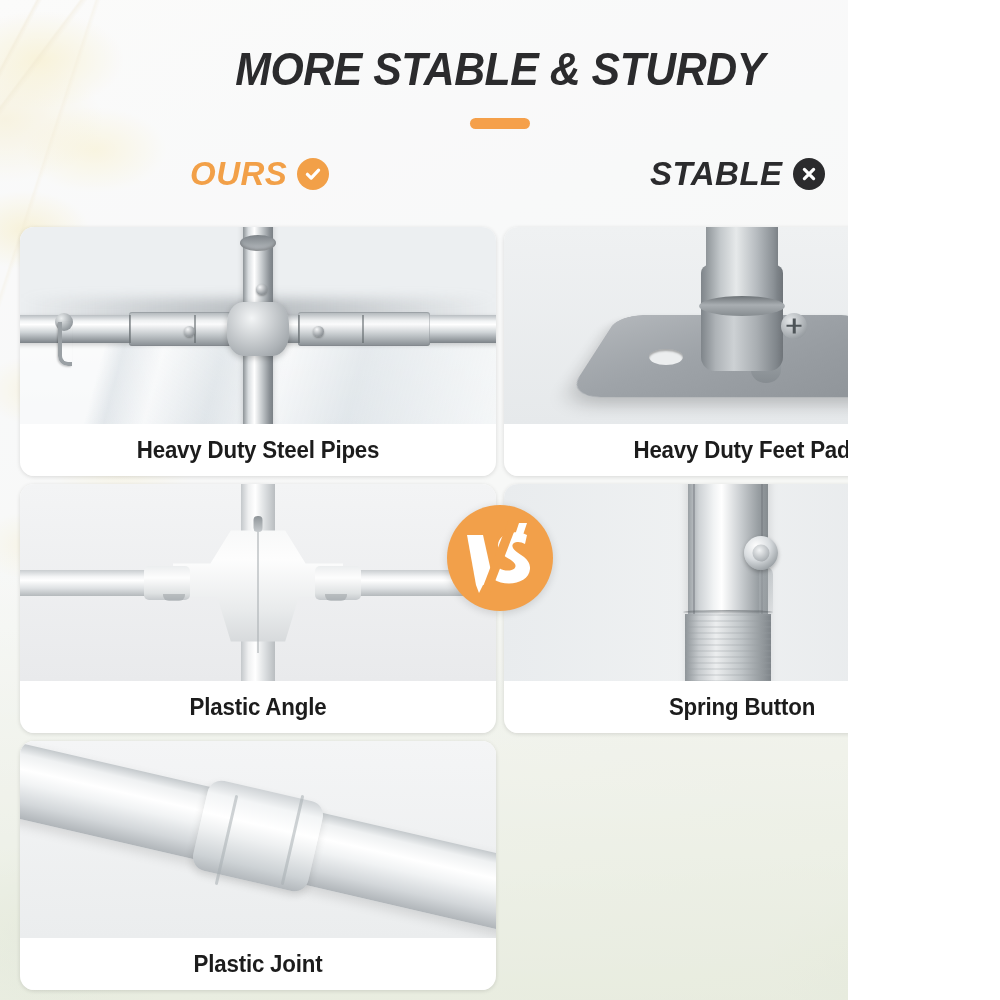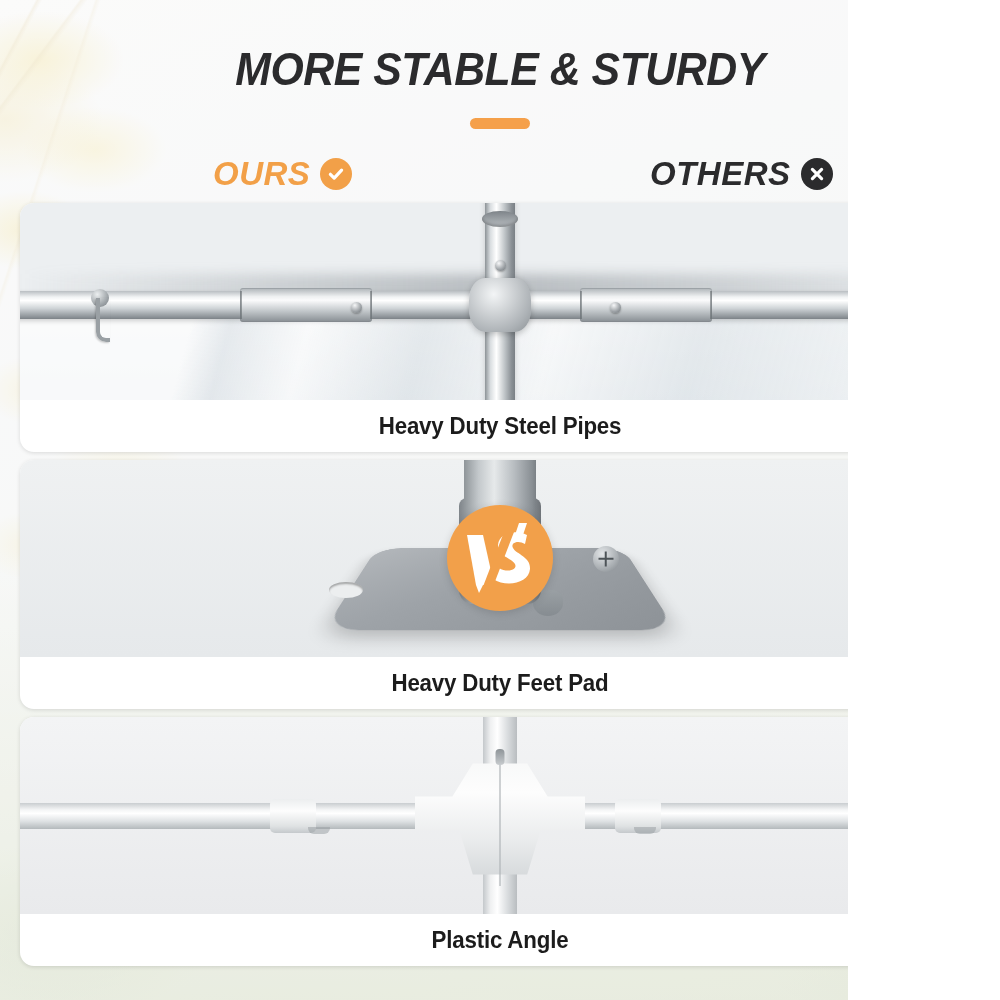--- a/index.html
+++ b/index.html
@@ -74,37 +74,37 @@
   }
 
   
   .label-row { position:absolute; top:155px; left:0; width:1000px; height:50px; }
   .side-label {
     position:absolute; top:0;
     display:flex; align-items:center; gap:10px;
     font-size:33px; font-weight:700; font-style:italic;
     letter-spacing:.5px;
   }
-  .side-label.ours   { left:190px; color:#f2a048;margin-left:23px; }
+  .side-label.ours   { left:190px; color:#f2a048; }
   .side-label.others { left:650px; color:#2b2b2d; }
   .badge-circle {
     width:32px; height:32px; border-radius:50%;
     display:flex; align-items:center; justify-content:center;
     flex:0 0 auto;
   }
   .badge-circle.check { background:#f2a048; }
   .badge-circle.cross { background:#2b2b2d; }
   .badge-circle svg { display:block; }
 
   
   .grid {
-    position:absolute; left:20px; top:203px;
+    position:absolute; left:20px; top:227px;
     width:960px; height:763px;
     display:grid;
-    grid-template-columns:1fr;
+    grid-template-columns:1fr 1fr;
     grid-template-rows:1fr 1fr 1fr;
     column-gap:8px;
     row-gap:8px;
   }
   .card {
     position:relative;
     background:#fff;
     border-radius:14px;
     overflow:hidden;
     box-shadow:0 1px 4px rgba(0,0,0,.13);
@@ -433,21 +433,21 @@
     <div class="side-label ours">
       <span>OURS</span>
       <span class="badge-circle check">
         <svg width="20" height="20" viewBox="0 0 20 20">
           <path d="M4.4 10.3 L8.2 14.1 L15.6 6.2" fill="none" stroke="#ffffff" stroke-width="3.2" stroke-linecap="round" stroke-linejoin="round"></path>
         </svg>
       </span>
     </div>
 
     <div class="side-label others">
-      <span>OTHERS</span>
+      <span>STABLE</span>
       <span class="badge-circle cross">
         <svg width="20" height="20" viewBox="0 0 20 20">
           <path d="M5.4 5.4 L14.6 14.6 M14.6 5.4 L5.4 14.6" fill="none" stroke="#ffffff" stroke-width="3.2" stroke-linecap="round"></path>
         </svg>
       </span>
     </div>
 
   </div>
 
   <div class="grid">
@@ -504,21 +504,49 @@
           <div class="p-notch" style="left:30%; top:56%"></div>
           <div class="p-notch" style="left:64%; top:56%"></div>
           <div class="p-seam"></div>
           <div class="p-screw"></div>
         </div>
       </div>
       <div class="caption">Plastic Angle</div>
     </div>
 
 
-
+    <div class="card">
+      <div class="photo spring-bg">
+        <div class="scene">
+          <div class="sp-pipe">
+            <div class="sp-edge" style="left:6%"></div>
+            <div class="sp-edge" style="left:92%"></div>
+          </div>
+          <div class="sp-weld"></div>
+          <div class="sp-joint"></div>
+          <div class="sp-joint-line"></div>
+          <div class="sp-button">
+              <div class="sp-button-inner"></div>
+            </div>
+        </div>
+      </div>
+      <div class="caption">Spring Button</div>
+    </div>
+
+    <div class="card">
+      <div class="photo pj-bg">
+        <div class="scene">
+          <div class="pj-tube"></div>
+          <div class="pj-sleeve"></div>
+          <div class="pj-seam" style="left:43%"></div>
+          <div class="pj-seam" style="left:57%"></div>
+        </div>
+      </div>
+      <div class="caption">Plastic Joint</div>
+    </div>
 
   </div>
 
   <div class="vs-badge">
     <svg width="86" height="86" viewBox="0 0 86 86" aria-hidden="true">
 
       <path d="M10 20 L26 20 L34 56 L30 70 L19 70 Z" fill="#ffffff"></path>
       <path d="M19 70 L22 78 L26 70 Z" fill="#ffffff"></path>
 
       <path d="M70 20 C58 14 42 18 41 30 C40 41 55 43 58 49 C61 55 50 58 42 53 L36 64

